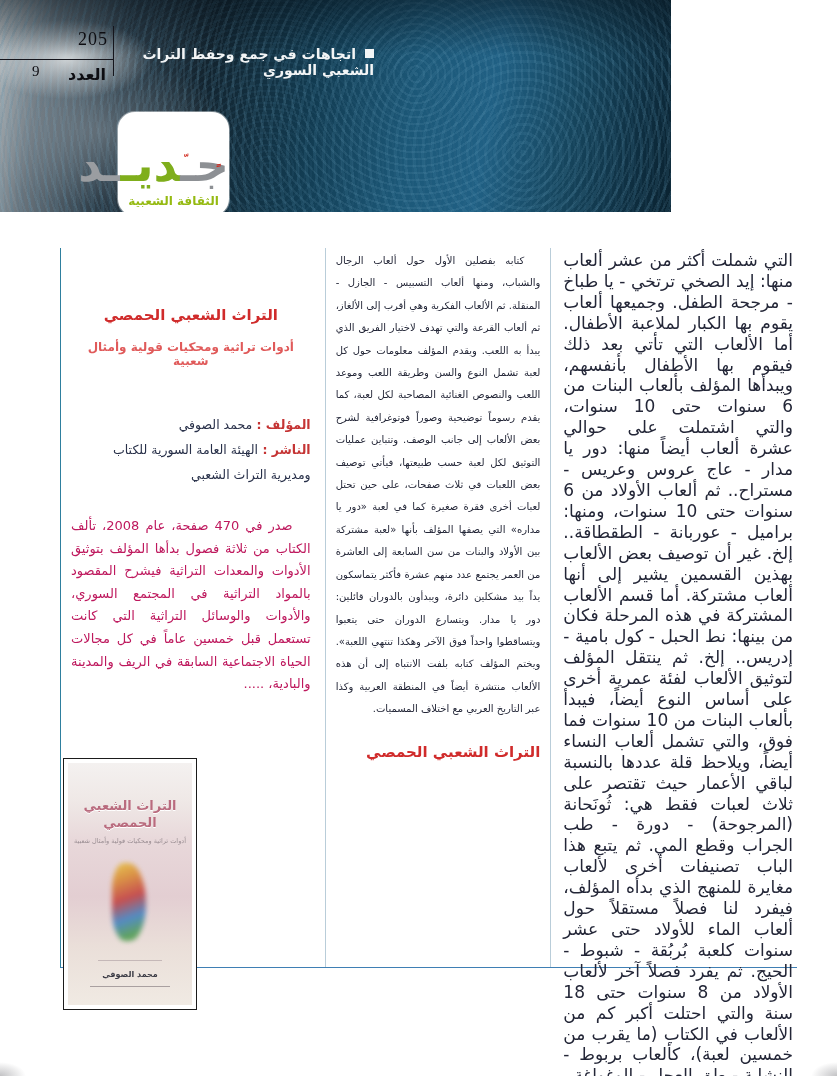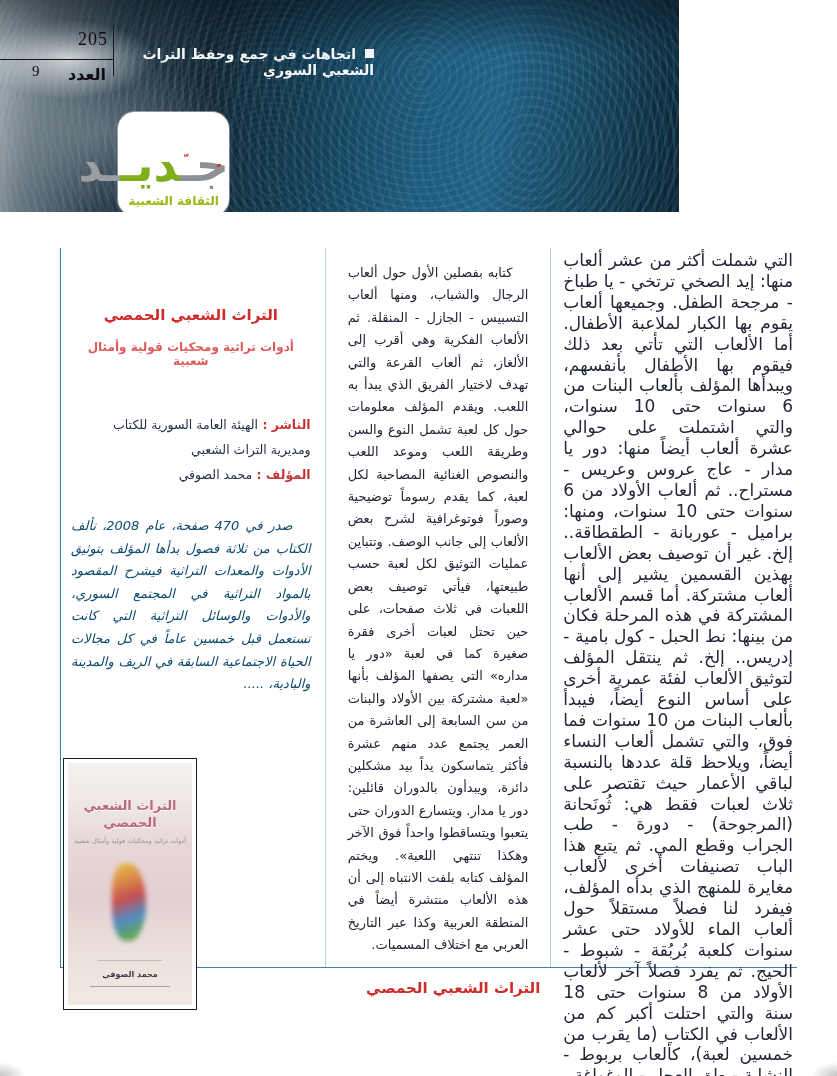--- a/index.html
+++ b/index.html
@@ -13,21 +13,20 @@
   .banner{
     position:absolute;left:0;top:0;width:671px;height:212px;
     background:
       linear-gradient(180deg, rgba(6,16,24,.50) 0%, rgba(6,16,24,0) 26%),
       radial-gradient(ellipse 120px 55px at 10% 28%, rgba(214,218,220,.92), rgba(214,218,220,0) 72%),
       radial-gradient(ellipse 170px 100px at 15% 62%, rgba(150,160,168,.45), rgba(150,160,168,0) 75%),
       repeating-radial-gradient(circle at 62% 35%, rgba(140,190,215,.10) 0 2px, rgba(0,0,0,0) 2px 7px),
       repeating-radial-gradient(circle at 78% 72%, rgba(90,150,180,.14) 0 3px, rgba(0,0,0,0) 3px 9px),
       repeating-radial-gradient(circle at 40% 80%, rgba(60,110,140,.12) 0 2px, rgba(0,0,0,0) 2px 6px),
       linear-gradient(100deg,#b9bfc2 0%,#6a747c 8%,#2c3b46 19%,#13242f 31%,#123c52 47%,#1c5878 61%,#206084 72%,#16455d 84%,#0e2e40 94%,#0a2230 100%);
-    padding-left: 8px;
   }
   
   .pagenum{
     position:absolute;left:56px;top:29px;width:52px;text-align:right;
     font-family:"Liberation Serif","DejaVu Serif",serif;
     font-size:18px;color:#0d0d12;letter-spacing:1px;
   }
   .numrule-h{position:absolute;left:0;top:59px;width:113px;height:1px;background:#15151c;}
   .numrule-v{position:absolute;left:113px;top:26px;width:1px;height:50px;background:#15151c;}
   .issuerow{position:absolute;left:18px;top:62px;width:90px;height:20px;direction:rtl;}
@@ -62,31 +61,31 @@
     direction:rtl;display:flex;
     border-left:1px solid #2e7f9e;   
     border-bottom:1px solid #3f7fb4;
     box-sizing:border-box;
   }
   .col{box-sizing:border-box;color:#232637;}
   .col-a{width:246px;padding:2px 4px 0 12px;}
   .col-b{width:226px;padding:2px 10px 0 10px;border-right:1px solid #b9cdd9;}
   .col-c{width:265px;padding:0 14px 0 10px;border-right:1px solid #b9cdd9;}
   .col-a p{margin:0;font-size:17px;line-height:20.9px;text-align:justify;}
-  .col-b p{margin:12px;font-size:13px;line-height:22.4px;text-align:justify;text-indent:16px;}
+  .col-b p{margin:0;font-size:10px;line-height:22.4px;text-align:justify;text-indent:16px;}
   .col-b p.cont{text-indent:16px;}
   .h-red{color:#d02b2b;font-weight:bold;font-size:15px;margin:22px 0 12px;text-align:right;}
   
   .sb-head{margin-top:58px;text-align:center;color:#d02b2b;font-weight:bold;font-size:15px;}
   .sb-sub{margin-top:16px;text-align:center;color:#e05a5a;font-size:12px;font-weight:bold;}
   .sb-meta{margin-top:44px;font-size:12.5px;line-height:25px;text-align:right;}
   .sb-meta .lab{color:#c53434;font-weight:bold;}
   .sb-meta .val{color:#283049;}
   .pubwrap{display:inline;}
-  .sb-summary{margin:28px 0 0;font-size:13px;line-height:22.6px;text-align:justify;text-indent:18px;color:#0c4a6e;font-style:italic;}
+  .sb-summary{margin:28px 0 0;font-size:13px;line-height:22.6px;text-align:justify;text-indent:18px;color:#be185d;}
   
   .book{
     position:absolute;left:63px;top:758px;width:134px;height:252px;z-index:3;
     background:#ffffff;border:1px solid #1b1b1b;box-sizing:border-box;padding:4px;
   }
   .cover{
     position:relative;width:100%;height:100%;overflow:hidden;
     background:linear-gradient(180deg,#f4f1f0 0%,#efe8e6 16%,#e8d8da 32%,#e3ced2 55%,#eadfd9 76%,#f0eae3 100%);
   }
   .cover .c-title{
@@ -141,24 +140,24 @@
   <div class="col col-b">
     <p>كتابه بفصلين الأول حول ألعاب الرجال والشباب، ومنها ألعاب التسبيس - الجازل - المنقلة. ثم الألعاب الفكرية وهي أقرب إلى الألغاز، ثم ألعاب القرعة والتي تهدف لاختيار الفريق الذي يبدأ به اللعب. ويقدم المؤلف معلومات حول كل لعبة تشمل النوع والسن وطريقة اللعب وموعد اللعب والنصوص الغنائية المصاحبة لكل لعبة، كما يقدم رسوماً توضيحية وصوراً فوتوغرافية لشرح بعض الألعاب إلى جانب الوصف. وتتباين عمليات التوثيق لكل لعبة حسب طبيعتها، فيأتي توصيف بعض اللعبات في ثلاث صفحات، على حين تحتل لعبات أخرى فقرة صغيرة كما في لعبة «دور يا مداره» التي يصفها المؤلف بأنها «لعبة مشتركة بين الأولاد والبنات من سن السابعة إلى العاشرة من العمر يجتمع عدد منهم عشرة فأكثر يتماسكون يداً بيد مشكلين دائرة، ويبدأون بالدوران قائلين: دور يا مدار. ويتسارع الدوران حتى يتعبوا ويتساقطوا واحداً فوق الآخر وهكذا تنتهي اللعبة». ويختم المؤلف كتابه بلفت الانتباه إلى أن هذه الألعاب منتشرة أيضاً في المنطقة العربية وكذا عبر التاريخ العربي مع اختلاف المسميات.</p>
     <div class="h-red">التراث الشعبي الحمصي</div>
   </div>
 
   <div class="col col-c">
     <div class="sb-head">التراث الشعبي الحمصي</div>
     <div class="sb-sub">أدوات تراثية ومحكيات قولية وأمثال شعبية</div>
     <div class="sb-meta">
       <div>
-        <span class="lab">الناشر : </span><span class="val pubwrap">الهيئة العامة السورية للكتاب ومديرية التراث الشعبي</span>
+        <span class="lab">المؤلف : </span><span class="val">محمد الصوفي</span>
       </div>
       <div>
-        <span class="lab">المؤلف : </span><span class="val">محمد الصوفي</span>
+        <span class="lab">الناشر : </span><span class="val pubwrap">الهيئة العامة السورية للكتاب ومديرية التراث الشعبي</span>
       </div>
     </div>
     <p class="sb-summary">صدر في 470 صفحة، عام 2008، تألف الكتاب من ثلاثة فصول بدأها المؤلف بتوثيق الأدوات والمعدات التراثية فيشرح المقصود بالمواد التراثية في المجتمع السوري، والأدوات والوسائل التراثية التي كانت تستعمل قبل خمسين عاماً في كل مجالات الحياة الاجتماعية السابقة في الريف والمدينة والبادية، .....</p>
   </div>
 
 </div>
 
 <div class="book">
   <div class="cover">
     <div class="c-title">التراث الشعبي الحمصي</div>

